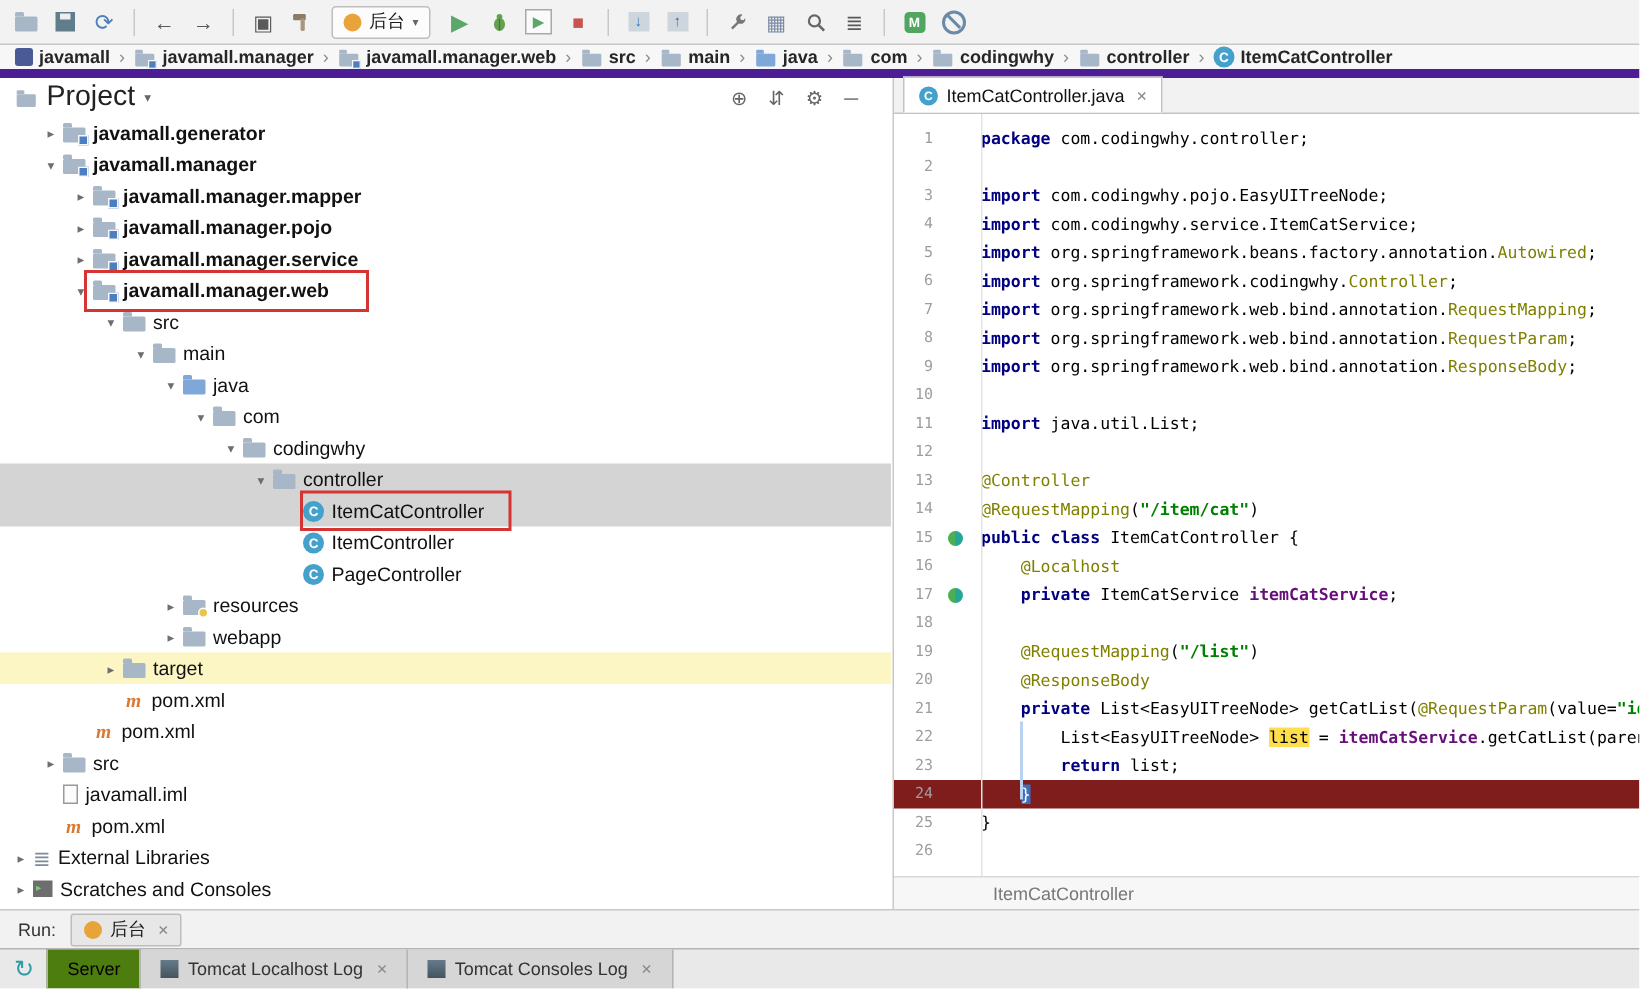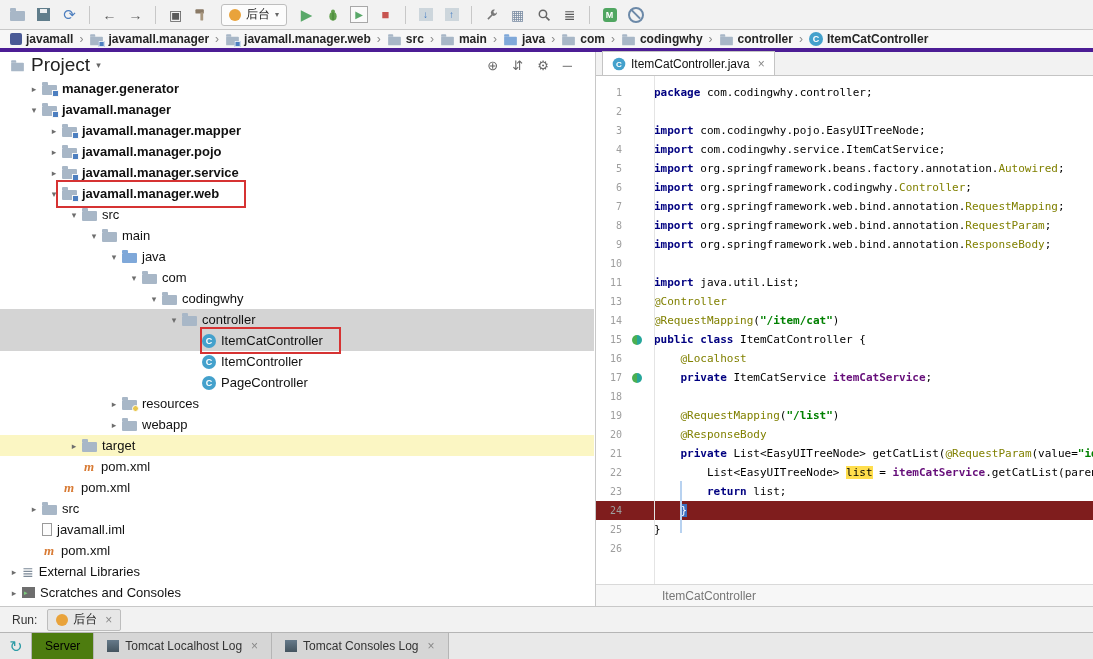--- a/index.html
+++ b/index.html
@@ -36,21 +36,21 @@
   .tbtn.sync{color:#4E7FBF;font-size:15px}
   .tbtn.run{color:#59A869;font-size:15px}
   .tbtn.cov{color:#59A869;font-size:10px;border:1px solid #A8A8A8;width:16px;height:15px;margin:0 3px;background:#FAFAFA}
   .tbtn.stop{color:#C75450;font-size:13px}
   .tsep{width:1px;height:18px;background:#C8C8C8;margin:0 5px}
   .runcfg{display:flex;align-items:center;gap:5px;background:#FCFCFC;border:1px solid #BEBEBE;border-radius:3px;height:20px;padding:0 7px;margin:0 5px;font-size:12px}
   .runcfg .arrow{font-size:8px;color:#666}
 
   
   #crumbbar{position:absolute;top:30px;left:0;width:100%;height:22px;box-sizing:border-box;
-            background:#F7F7F7;border-bottom:4px solid #4c1d95;display:flex;align-items:center;padding:0 8px}
+            background:#F7F7F7;border-bottom:6px solid #4c1d95;display:flex;align-items:center;padding:0 8px}
   .bc-item{display:inline-flex;align-items:center;gap:4px;padding:0 2px}
   .bc-item .fold{transform:scale(.85)}
   .bc-label{font-size:12px;font-weight:bold;color:#262626;white-space:nowrap}
   .bc-sep{color:#8a8a8a;margin:0 4px;font-size:12px}
 
   
   #project-panel{position:absolute;left:0;top:52px;width:594px;height:554px;background:#fff;box-sizing:border-box}
   #pp-header{height:26px;display:flex;align-items:center;padding:0 10px;gap:6px}
   #pp-header .pptitle{font-size:19px;color:#222}
   #pp-header .ppcaret{font-size:9px;color:#666}
@@ -238,21 +238,21 @@
       <span>⚙</span>
       <span>─</span>
     </span>
   </div>
   <div id="pp-tree">
     <div class="redbox" id="rb1"></div>
     <div class="redbox" id="rb2"></div>
   <div class="trow" style="padding-left: 26px;">
         <span class="tchev">▸</span>
         <span class="ico fold mod"></span>
-        <span class="tlabel b">manager.generator</span>
+        <span class="tlabel b">javamall.generator</span>
       </div>
       <div class="trow" style="padding-left: 26px;">
         <span class="tchev">▾</span>
         <span class="ico fold mod"></span>
         <span class="tlabel b">javamall.manager</span>
       </div>
       <div class="trow" style="padding-left: 46px;">
         <span class="tchev">▸</span>
         <span class="ico fold mod"></span>
         <span class="tlabel b">javamall.manager.mapper</span>
@@ -431,20 +431,25 @@
           <span class="lnum">10</span>
           <span class="lgut"></span>
           <span class="ltext"></span>
         </div>
         <div class="cline">
           <span class="lnum">11</span>
           <span class="lgut"></span>
           <span class="ltext"><span class="c-kw">import </span><span class="c-pl">java.util.List;</span></span>
         </div>
         <div class="cline">
+          <span class="lnum">12</span>
+          <span class="lgut"></span>
+          <span class="ltext"></span>
+        </div>
+        <div class="cline">
           <span class="lnum">13</span>
           <span class="lgut"></span>
           <span class="ltext"><span class="c-ann">@Controller</span></span>
         </div>
         <div class="cline">
           <span class="lnum">14</span>
           <span class="lgut"></span>
           <span class="ltext"><span class="c-ann">@RequestMapping</span><span class="c-pl">(</span><span class="c-str">"/item/cat"</span><span class="c-pl">)</span></span>
         </div>
         <div class="cline">

